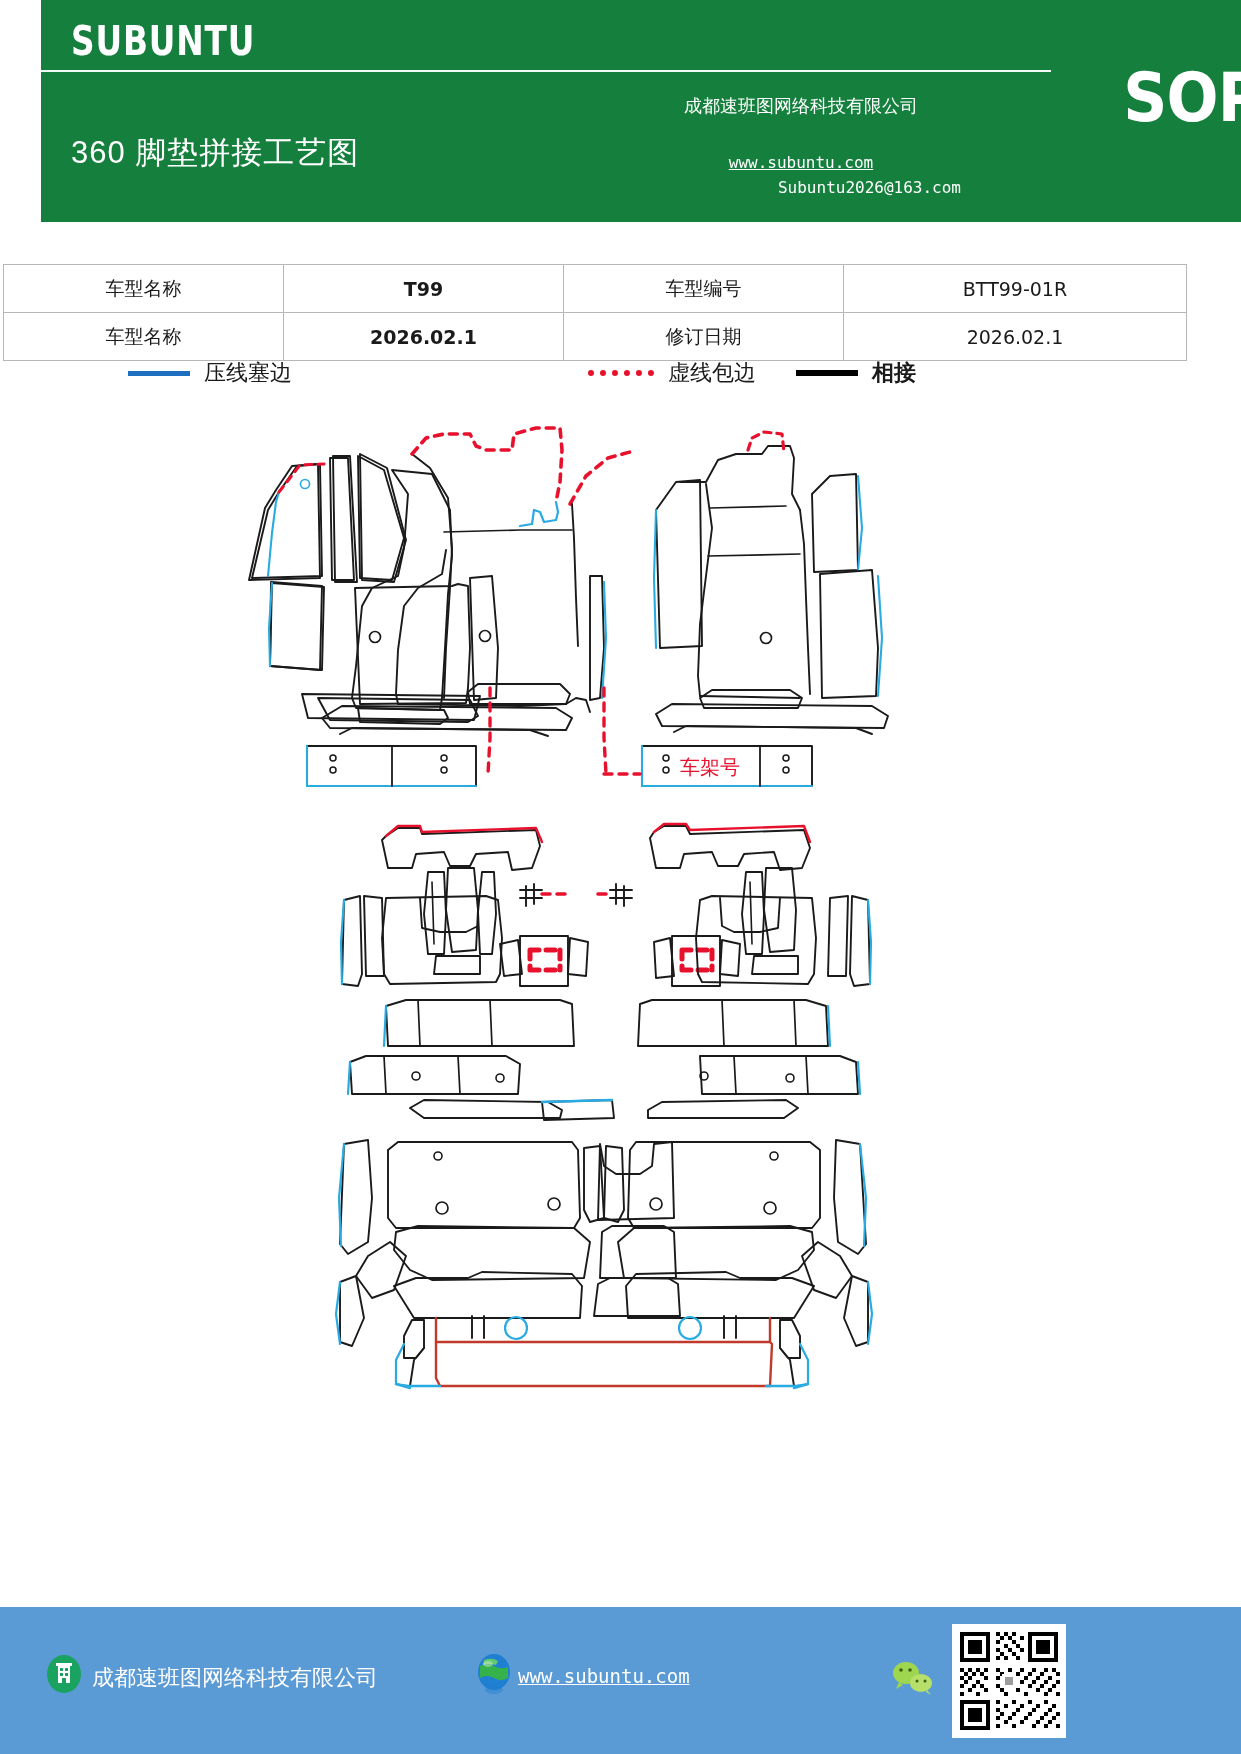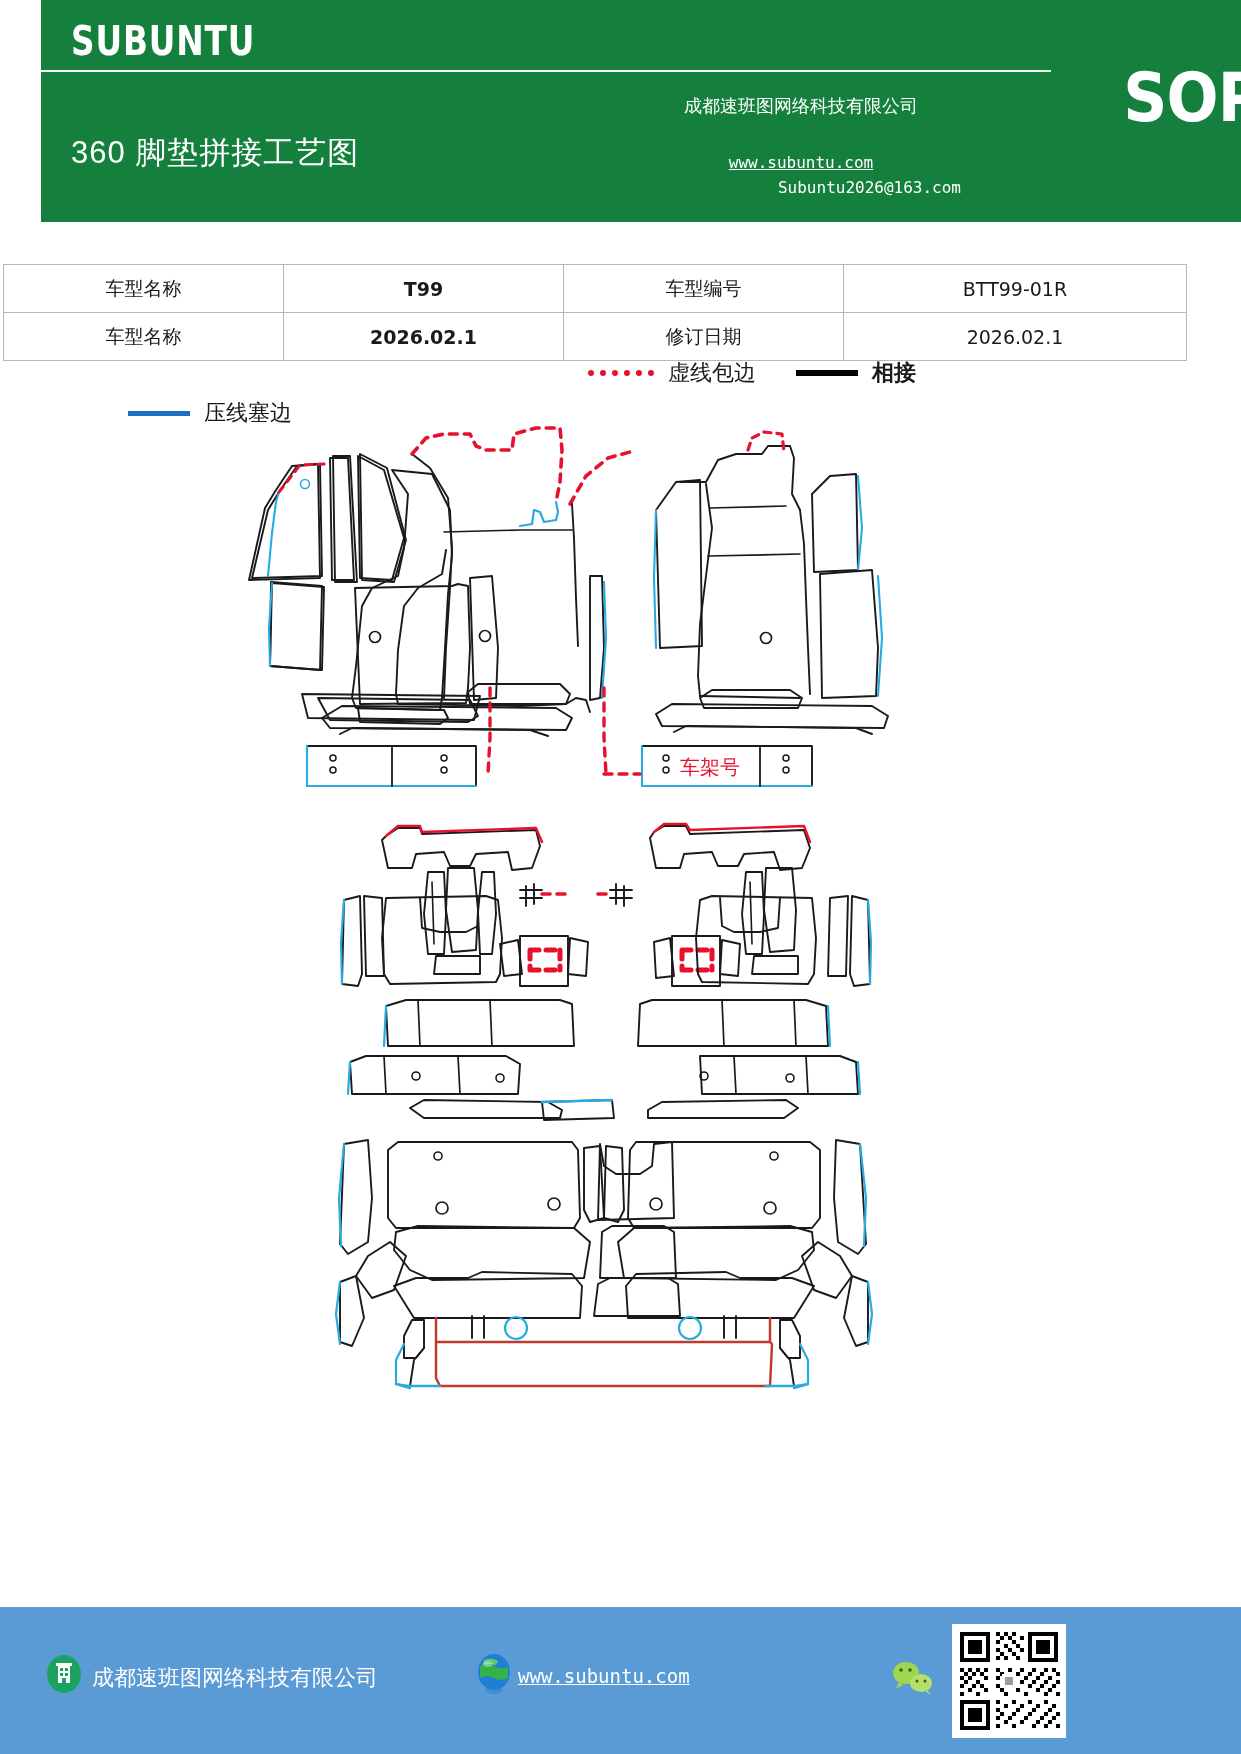--- a/index.html
+++ b/index.html
@@ -168,21 +168,21 @@
       <tr>
         <td class="lbl">车型名称</td>
         <td class="val">2026.02.1</td>
         <td class="lbl">修订日期</td>
         <td class="val-wide">2026.02.1</td>
       </tr>
     </tbody>
   </table>
 
   <div class="legend">
-    <div class="legend-item" style="left:128px;margin-top:40px;">
+    <div class="legend-item" style="left:128px;">
       <span class="legend-swatch sw-blue"></span>
       <span class="legend-label">压线塞边</span>
     </div>
     <div class="legend-item" style="left:588px;">
       <span class="legend-swatch sw-reddash"></span>
       <span class="legend-label">虚线包边</span>
     </div>
     <div class="legend-item" style="left:796px;font-weight:bold;">
       <span class="legend-swatch sw-black"></span>
       <span class="legend-label">相接</span>

